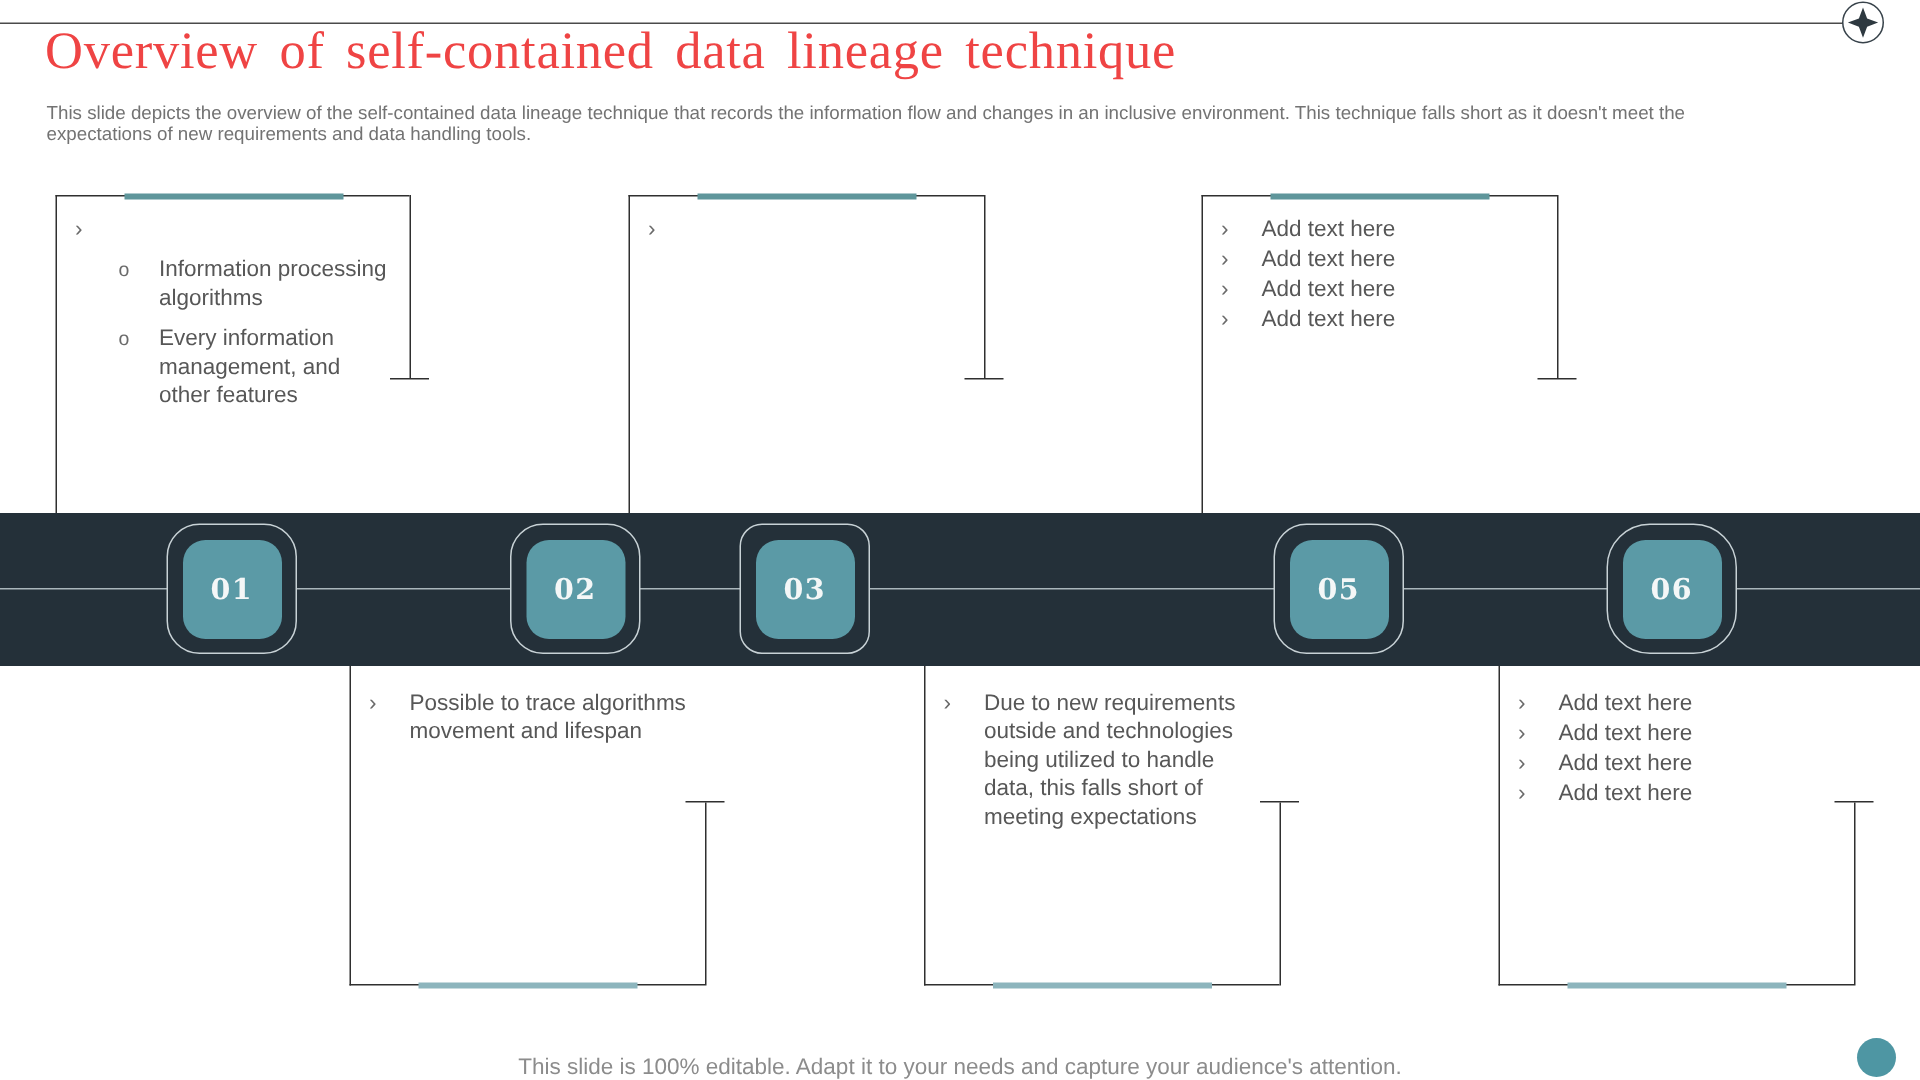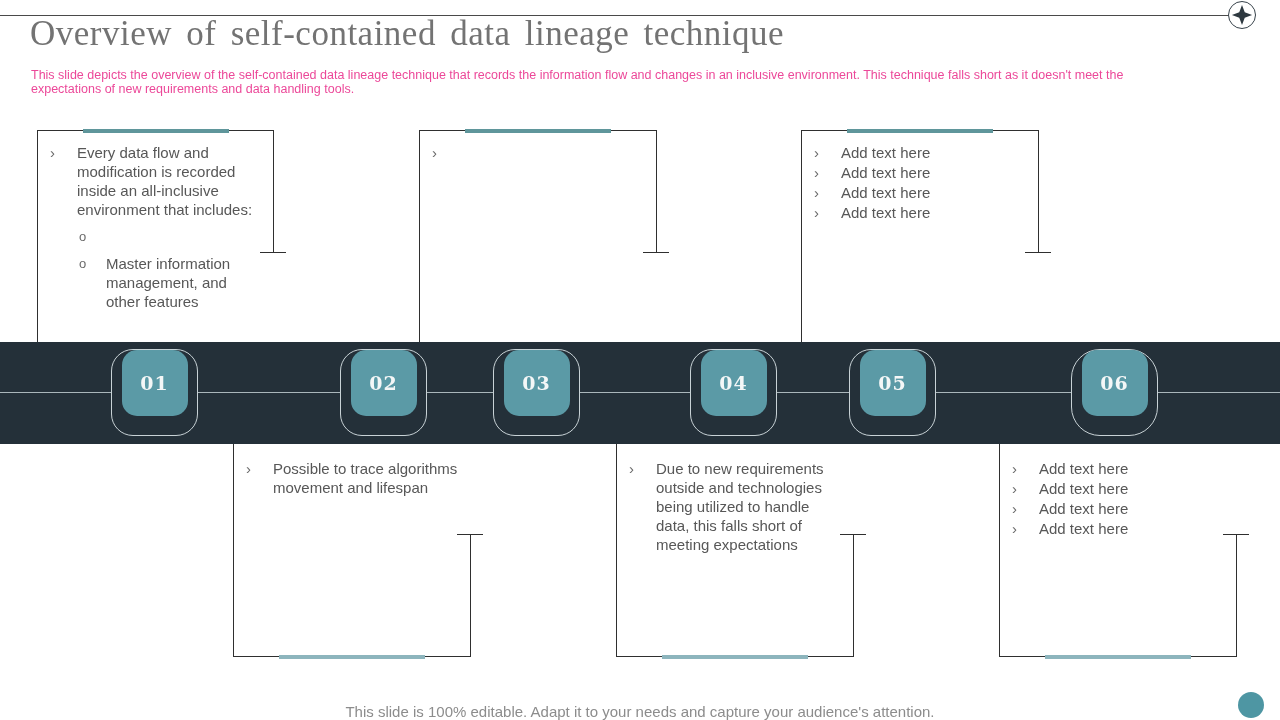--- a/index.html
+++ b/index.html
@@ -20,53 +20,53 @@
   .compass {
     position:absolute; left:1228px; top:1px;
     width:28px; height:28px; border:1.5px solid #37424a;
     border-radius:50%; background:#fff;
     display:flex; align-items:center; justify-content:center;
   }
   .compass svg { width:22px; height:22px; }
   .page-title {
     position:absolute; left:30px; top:14px;
     font-family:"Liberation Serif", serif;
-    font-size:35px; color:#737373; font-weight:400;
+    font-size:35px; color:#ef4444; font-weight:400;
     letter-spacing:0.5px; word-spacing:5px; white-space:nowrap;
   }
   .page-subtitle {
     position:absolute; left:31px; top:68px; width:1165px;
-    font-size:12.5px; line-height:14px; color:#ec4899;
+    font-size:12.5px; line-height:14px; color:#737373;
   }
 
   
   .band {
     position:absolute; left:0; top:342px;
     width:1280px; height:102px; background:#243039;
   }
   .band-line {
     position:absolute; left:0; top:50px;
     width:1280px; height:1px; background:#aab6bb;
   }
   .tile {
     position:absolute; top:7px;
     width:87px; height:87px;
     background:#243039;
     border:1px solid #c8d2d6; border-radius:22px;
-    display:flex; align-items:flex-start; justify-content:center;
+    display:flex; align-items:center; justify-content:center;
   }
   .tile-inner {
     width:66px; height:66px; border-radius:15px;
     background:#5b9aa6;
     display:flex; align-items:center; justify-content:center;
     font-family:"DejaVu Serif", serif;
     font-weight:bold; font-size:19px; color:#f4f7f7;
     letter-spacing:1px;
   }
-  .tile-1{left:111px;} .tile-2{left:308px;margin-left:32px;} .tile-3{left:493px;}
+  .tile-1{left:111px;} .tile-2{left:308px;margin-left:32px;} .tile-3{left:493px;border-radius:15px;}
   .tile-4{left:690px;} .tile-5{left:849px;} .tile-6{left:1071px;border-radius:29px;}
 
   
   .tbox { position:absolute; }
   .tbox.top    { border-top:1px solid #2f2f2f;    border-left:1px solid #2f2f2f; }
   .tbox.bottom { border-bottom:1px solid #2f2f2f; border-left:1px solid #2f2f2f; }
 
   .pos-tb1 { left:37px;  top:130px; width:236px; height:212px; }
   .pos-tb3 { left:419px; top:130px; width:237px; height:212px; }
   .pos-tb5 { left:801px; top:130px; width:237px; height:212px; }
@@ -132,28 +132,28 @@
 <h1 class="page-title">Overview of self-contained data lineage technique</h1>
 <p class="page-subtitle">This slide depicts the overview of the self-contained data lineage technique that records the information flow and changes in an inclusive environment. This technique falls short as it doesn't meet the expectations of new requirements and data handling tools.</p>
 
 <div class="tbox top pos-tb1">
   <div class="accent"></div>
   <div class="conn"></div>
   <div class="conn-tick"></div>
   <ul class="items">
     <li class="item gap-after">
       <span class="marker">›</span>
-      <span class="txt">Every data flow and modification is recorded inside an all-inclusive environment that includes:</span>
     </li>
     <li class="item sub">
       <span class="marker">o</span>
+      <span class="txt">Information processing algorithms</span>
     </li>
     <li class="item sub">
       <span class="marker">o</span>
-      <span class="txt">Master information management, and other features</span>
+      <span class="txt">Every information management, and other features</span>
     </li>
   </ul>
 </div>
 
 <div class="tbox top pos-tb3">
   <div class="accent"></div>
   <div class="conn"></div>
   <div class="conn-tick"></div>
   <ul class="items">
     <li class="item">
@@ -190,23 +190,20 @@
   <div class="band-line"></div>
   <div class="tile tile-1">
     <div class="tile-inner">01</div>
   </div>
   <div class="tile tile-2">
     <div class="tile-inner">02</div>
   </div>
   <div class="tile tile-3">
     <div class="tile-inner">03</div>
   </div>
-  <div class="tile tile-4">
-    <div class="tile-inner">04</div>
-  </div>
   <div class="tile tile-5">
     <div class="tile-inner">05</div>
   </div>
   <div class="tile tile-6">
     <div class="tile-inner">06</div>
   </div>
 </div>
 
 <div class="tbox bottom pos-bb2">
   <div class="accent"></div>

